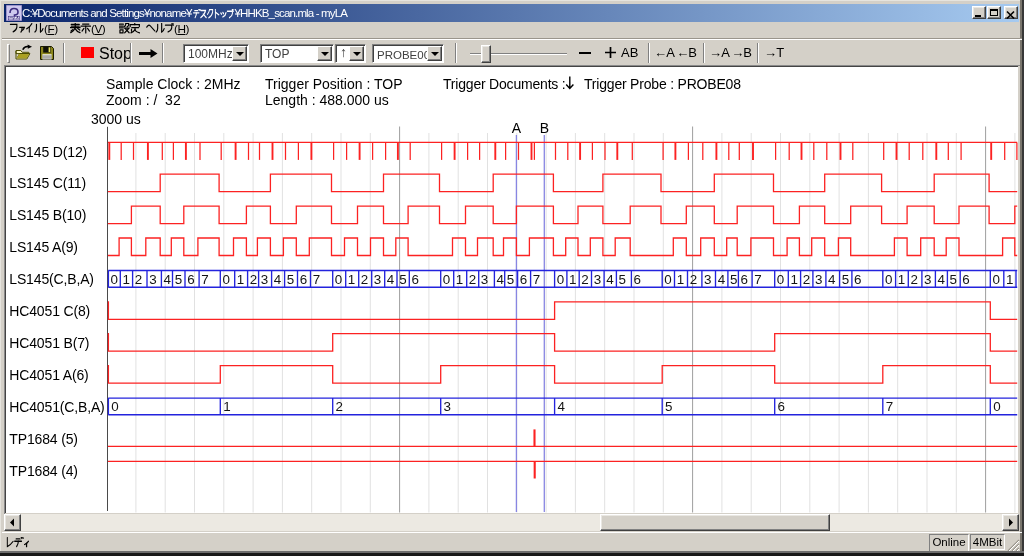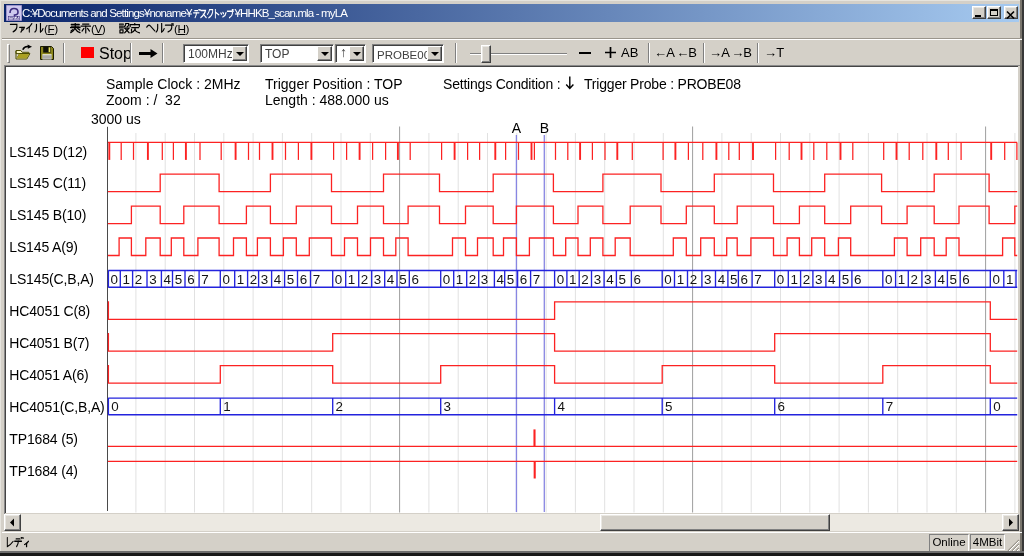--- a/index.html
+++ b/index.html
@@ -194,21 +194,21 @@
 <div class="sep" style="left:703px;top:43px;height:20px"></div>
 <div class="abs t12" style="left:709px;top:46px;font-size:13px;letter-spacing:-0.8px">→A →B</div>
 <div class="sep" style="left:757px;top:43px;height:20px"></div>
 <div class="abs t12" style="left:764px;top:46px;font-size:13px;letter-spacing:-0.8px">→T</div>
 
 <div class="abs" style="left:4px;top:65px;width:1016px;height:449px;border-top:1px solid #8a8a8a;border-left:1px solid #8a8a8a"></div>
 <div class="abs" style="left:5px;top:66px;width:1013px;height:447px;border-top:1px solid #444;border-left:1px solid #444;background:#fff"></div>
 
 <div class="abs t14" style="left:106px;top:77px">Sample Clock : 2MHz</div>
 <div class="abs t14" style="left:265px;top:77px">Trigger Position : TOP</div>
-<div class="abs t14" style="left:443px;top:77px;letter-spacing:-0.2px">Settings Condition :</div>
+<div class="abs t14" style="left:443px;top:77px;letter-spacing:-0.2px">Trigger Documents :</div>
 <svg class="abs" style="left:565px;top:76px" width="10" height="14" viewBox="0 0 10 14">
     <path d="M4.8 0.5 V12 M1.2 8.5 L4.8 12.5 L8.4 8.5" fill="none" stroke="#000" stroke-width="1.4"></path>
   </svg>
 <div class="abs t14" style="left:584px;top:77px;letter-spacing:-0.2px">Trigger Probe : PROBE08</div>
 <div class="abs t14" style="left:106px;top:93px">Zoom : /  32</div>
 <div class="abs t14" style="left:265px;top:93px">Length : 488.000 us</div>
 <div class="abs t14" style="left:91px;top:112px">3000 us</div>
 
 <svg id="wave" class="abs" style="left:0;top:0" width="1024" height="556" viewBox="0 0 1024 556" font-family="Liberation Sans, sans-serif">
     <line x1="135.9" y1="133" x2="135.9" y2="512.5" stroke="#e1e1e1" stroke-width="1"></line>

